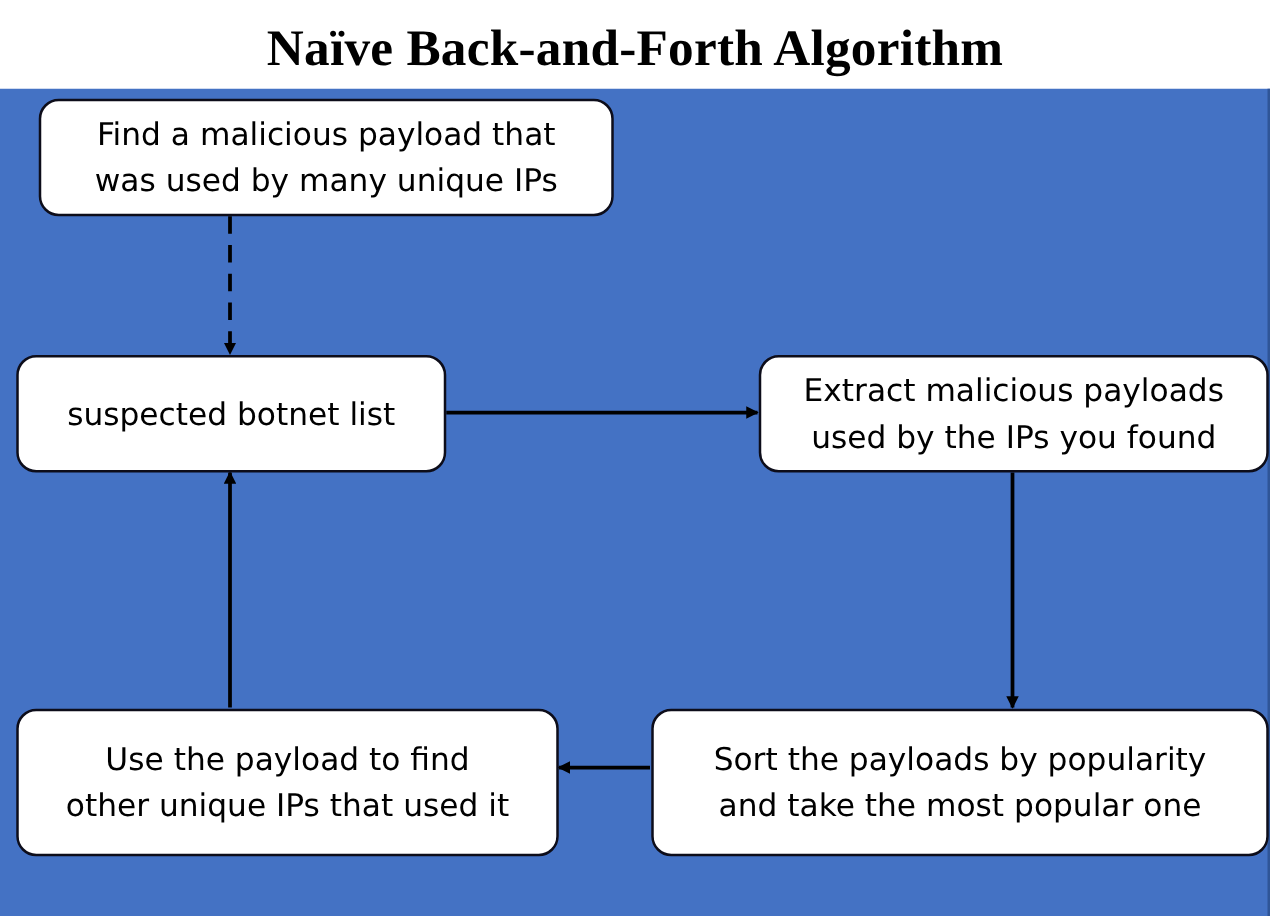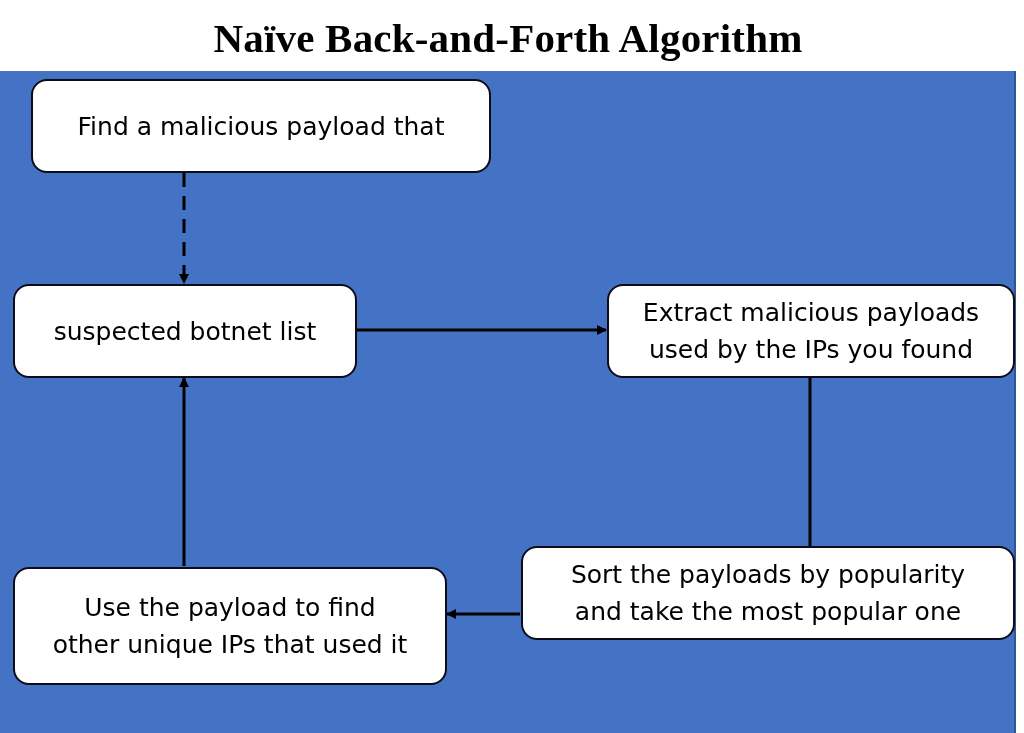--- a/index.html
+++ b/index.html
@@ -47,20 +47,21 @@
   <line x1="184" y1="173" x2="184" y2="283" stroke="#000" stroke-width="3" stroke-dasharray="14,9" marker-end="url(#ah)"></line>
   <line x1="357" y1="330" x2="606" y2="330" stroke="#000" stroke-width="3" marker-end="url(#ah)"></line>
   <line x1="810" y1="378" x2="810" y2="566" stroke="#000" stroke-width="3" marker-end="url(#ah)"></line>
   <line x1="520" y1="614" x2="447" y2="614" stroke="#000" stroke-width="3" marker-end="url(#ah)"></line>
   <line x1="184" y1="566" x2="184" y2="378" stroke="#000" stroke-width="3" marker-end="url(#ah)"></line>
 </svg>
 
 <div class="box" style="left:2px; top:79px; width:460px; height:94px;margin-left:29px;">
   <div>
     <span>Find a malicious payload that</span>
+    <span>was used by many unique IPs</span>
   </div>
 </div>
 
 <div class="box" style="left:13px; top:284px; width:344px; height:94px;">
   <div>
     <span>suspected botnet list</span>
   </div>
 </div>
 
 <div class="box" style="left:607px; top:284px; width:408px; height:94px;">
@@ -70,18 +71,18 @@
   </div>
 </div>
 
 <div class="box" style="left:13px; top:567px; width:434px; height:118px;">
   <div>
     <span>Use the payload to find</span>
     <span>other unique IPs that used it</span>
   </div>
 </div>
 
-<div class="box" style="left:521px; top:546px; width:494px; height:94px;">
+<div class="box" style="left:521px; top:567px; width:494px; height:118px;">
   <div>
     <span>Sort the payloads by popularity</span>
     <span>and take the most popular one</span>
   </div>
 </div>
 
 </body></html>

